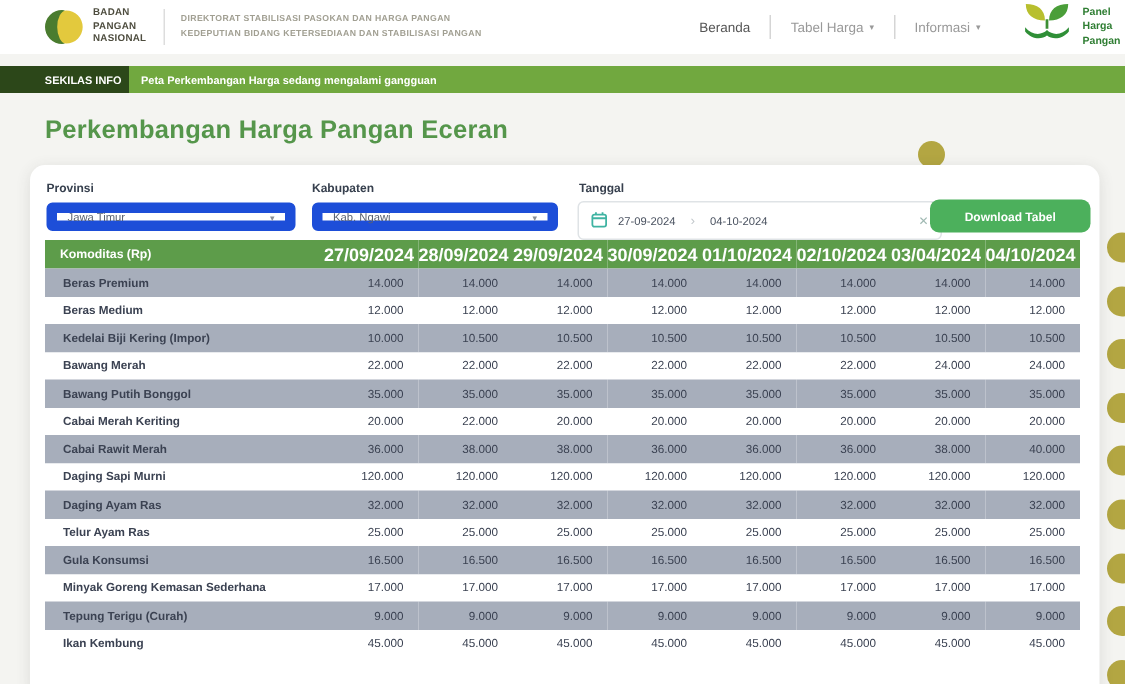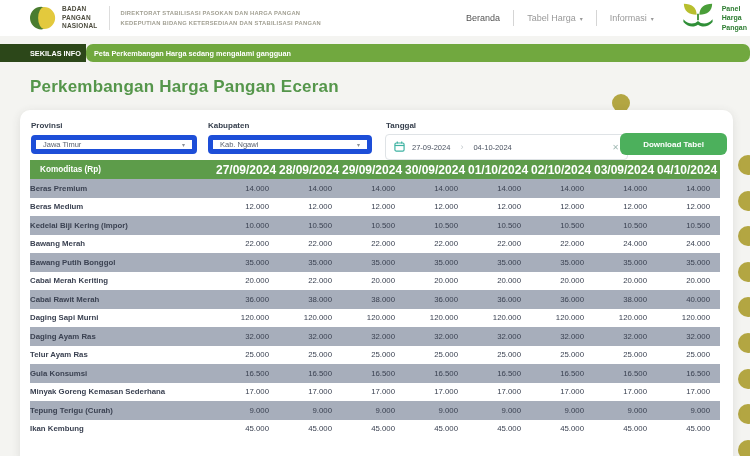--- a/index.html
+++ b/index.html
@@ -44,21 +44,21 @@
 
   
   .ticker { position: absolute; top: 44px; left: 0; width: 750px; height: 18px; display: flex; }
   .ticker-label {
     width: 86px; background: var(--ticker-dark, #2c4719); color: #fff;
     font-size: 7.3px; font-weight: bold; display: flex; align-items: center;
     justify-content: flex-end; padding-right: 5px;
   }
   .ticker-msg {
     flex: 1; background: var(--ticker-green, #71a83f); color: #fff;
-    font-size: 7.3px; font-weight: 600; display: flex; align-items: center; padding-left: 8px; border-radius: 7px;
+    font-size: 7.3px; font-weight: 600; display: flex; align-items: center; padding-left: 8px;
   }
 
   
   .page-title {
     position: absolute; left: 30px; top: 77px;
     font-size: 17px; font-weight: bold; color: var(--title-green, #55964b); letter-spacing: .2px;
   }
   .deco-circle {
     position: absolute; left: 612px; top: 94px; width: 18px; height: 18px;
     border-radius: 50%; background: var(--olive, #b3a642);
@@ -69,21 +69,21 @@
   
   .card {
     position: absolute; left: 20px; top: 110px; width: 713px; height: 356px;
     background: #ffffff; border-radius: 10px; box-shadow: 0 2px 10px rgba(60,60,60,.12);
   }
   .f-label { position: absolute; font-size: 8px; font-weight: bold; color: #37404e; }
   .lbl-prov { left: 11px; top: 11px; }
   .lbl-kab  { left: 188px; top: 11px; }
   .lbl-tgl  { left: 366px; top: 11px; }
   .select {
-    position: absolute; top: 25px; height: 19px; border: 5px solid #1d4ed8; border-radius: 4px;
+    position: absolute; top: 25px; height: 19px; border: 7px solid #1d4ed8; border-radius: 4px;
     background: #fff; display: flex; align-items: center; justify-content: space-between;
     padding: 0 7px; font-size: 7.5px; color: #5a6270; cursor: pointer;
   }
   .sel-prov { left: 11px; width: 166px; }
   .sel-kab  { left: 188px; width: 164px; }
   .sel-caret { font-size: 6px; color: #8a9097; }
   .date-input {
     position: absolute; left: 365px; top: 24px; width: 243px; height: 20px;
     border: 1px solid #dfe3e6; border-radius: 4px; background: #fff;
     display: flex; align-items: center; font-size: 7.5px; color: #4a5260;
@@ -101,21 +101,21 @@
   .price-table {
     position: absolute; left: 10px; top: 50px; width: 690px;
     border-collapse: collapse; table-layout: fixed;
   }
   .price-table thead th { background: var(--tbl-green, #5d9c4a); color: #fff; height: 19px; }
   .th-name { width: 186px; text-align: left; padding-left: 10px; font-size: 8.2px; margin-left: 48px; }
   .th-date { width: 63px; text-align: right; padding-right: 10px; font-size: 12px; }
   .price-table tbody tr { height: 18.5px; }
   .price-table tbody tr:nth-child(odd)  { background: var(--row-gray, #a7aebb); }
   .price-table tbody tr:nth-child(even) { background: #ffffff; }
-  .td-name { font-size: 7.8px; font-weight: bold; color: #3b4252; padding-left: 0; }
+  .td-name { font-size: 7.8px; font-weight: bold; color: #3b4252; padding-left: 12px; }
   .td-val  { font-size: 7.8px; color: #3b4252; text-align: right; padding-right: 10px; }
 </style>
 </head>
 <body>
 
 <div class="page">
 
   <header class="topbar">
     <span class="brand-mark">
       <svg width="26" height="26" viewBox="0 0 24 24">
@@ -213,21 +213,21 @@
     <table class="price-table">
       <thead>
         <tr>
           <th class="th-name">Komoditas (Rp)</th>
         <th class="th-date">27/09/2024</th>
             <th class="th-date">28/09/2024</th>
             <th class="th-date">29/09/2024</th>
             <th class="th-date">30/09/2024</th>
             <th class="th-date">01/10/2024</th>
             <th class="th-date">02/10/2024</th>
-            <th class="th-date">03/09/2024</th>
+            <th class="th-date">03/04/2024</th>
             <th class="th-date">04/10/2024</th>
           </tr>
       </thead>
       <tbody>
           <tr>
             <td class="td-name">Beras Premium</td>
             <td class="td-val">14.000</td>
             <td class="td-val">14.000</td>
             <td class="td-val">14.000</td>
             <td class="td-val">14.000</td>

